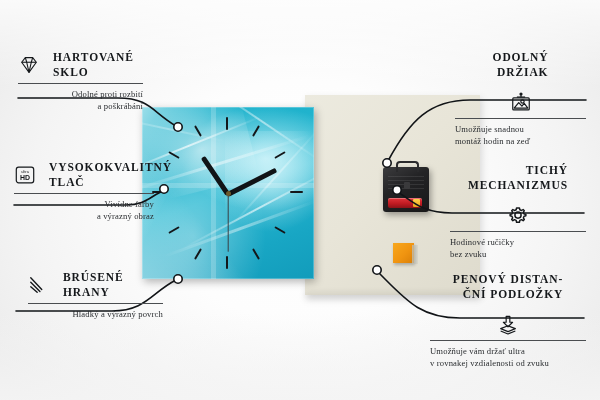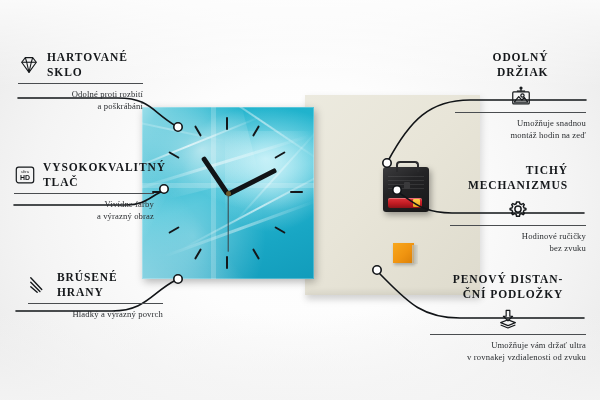--- a/index.html
+++ b/index.html
@@ -84,34 +84,34 @@
   
   .foam{
     position:absolute;left:253px;top:148px;width:21px;height:20px;
     background:linear-gradient(135deg,#f8a81e 0%, #f09410 55%, #d97f08 100%);
     box-shadow:1px 2px 3px rgba(0,0,0,.25);
   }
   .foam:after{content:"";position:absolute;left:19px;top:2px;width:6px;height:19px;background:linear-gradient(90deg,rgba(190,190,180,.85),rgba(190,190,180,.25));}
 
   
   .callout{position:absolute;}
-  .co-head{display:flex;align-items:center;gap:7px;}
+  .co-head{display:flex;align-items:center;gap:13px;}
   .co-title{
     font-size:11.5px;font-weight:bold;letter-spacing:.9px;color:#15181b;
     line-height:1.28;text-transform:uppercase;
   }
   .rule{height:1px;background:#4a4d50;margin:4px 0 5px;}
   .co-desc{font-size:8.6px;color:#2a2d30;line-height:1.38;letter-spacing:.15px;}
 
   .left .co-head{justify-content:flex-start;}
   .left .co-title{text-align:left;}
   .left .co-desc{text-align:right;}
   .right .co-head{justify-content:flex-end;flex-direction:column;}
   .right .co-title{text-align:right;}
-  .right .co-desc{text-align:right;}
+  .right .co-desc{text-align:left;}
 
   .ico{width:22px;height:22px;flex:0 0 22px;display:block;}
   .ico svg{display:block;width:22px;height:22px;}
 
   .wires{position:absolute;left:0;top:0;width:600px;height:400px;pointer-events:none;}
 </style>
 </head>
 <body>
 
 <div class="stage">

